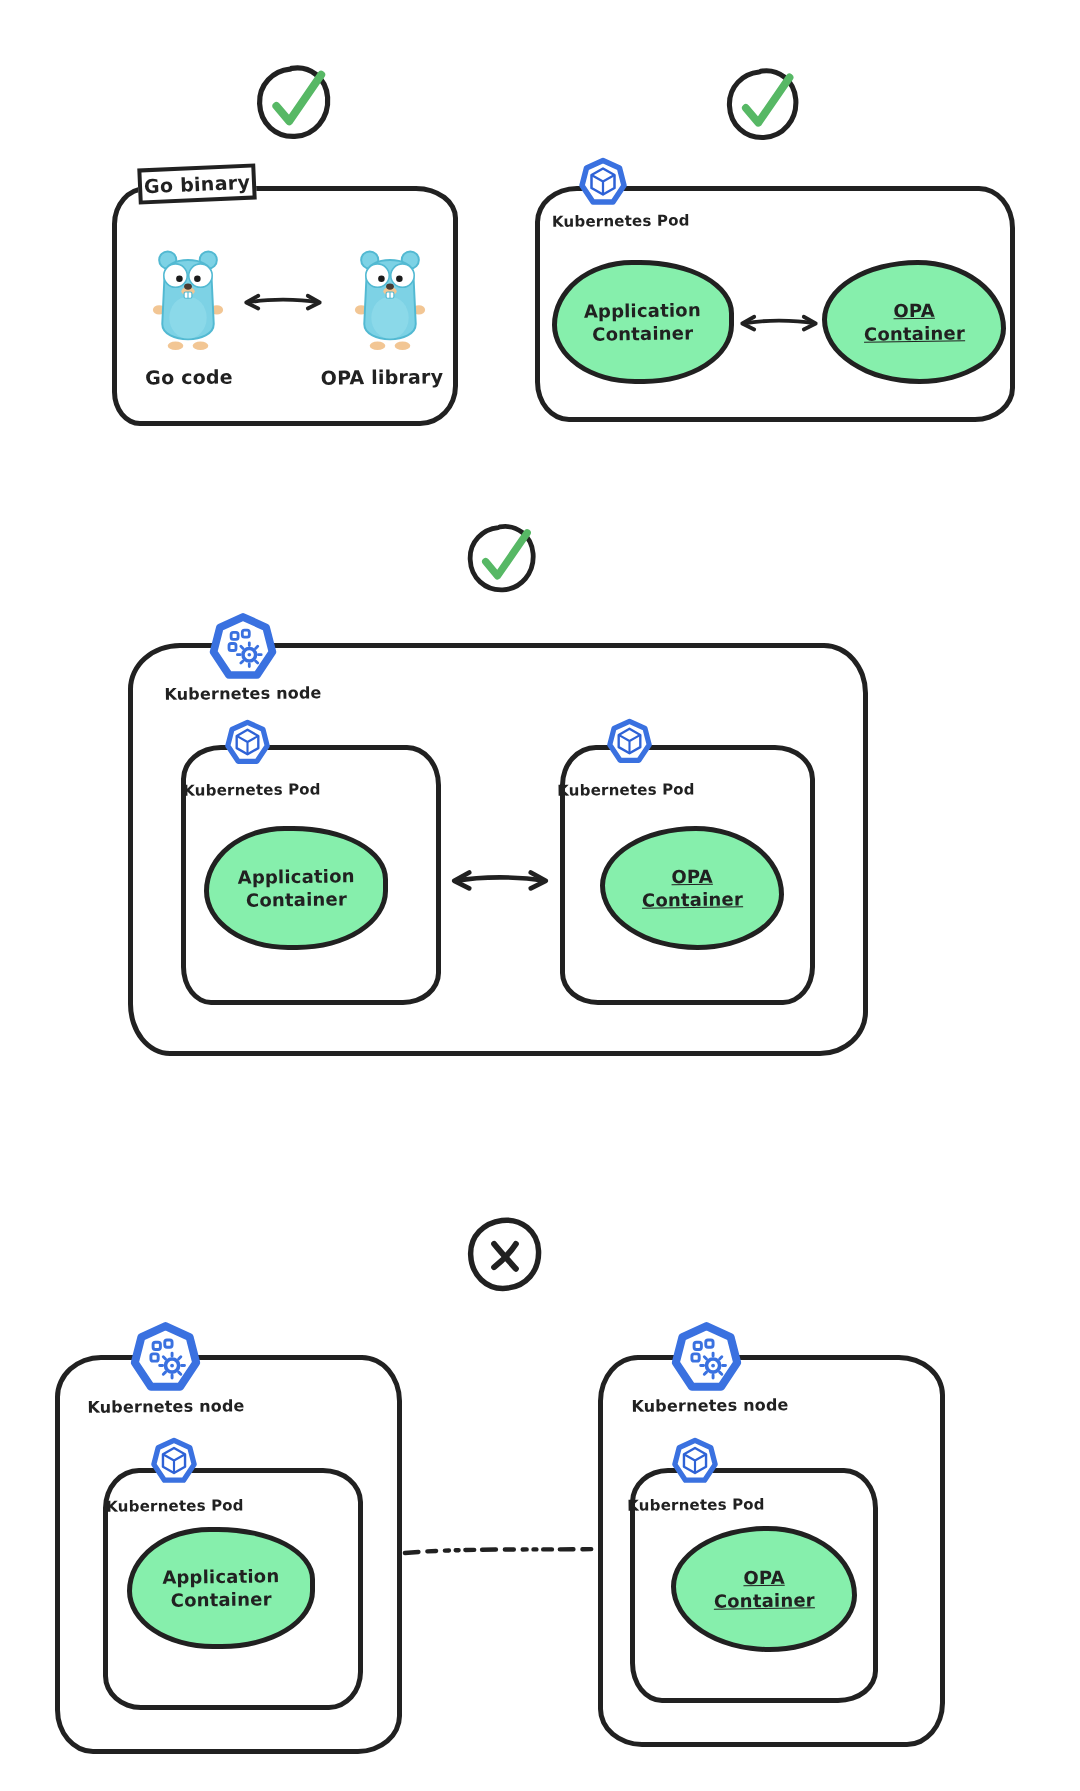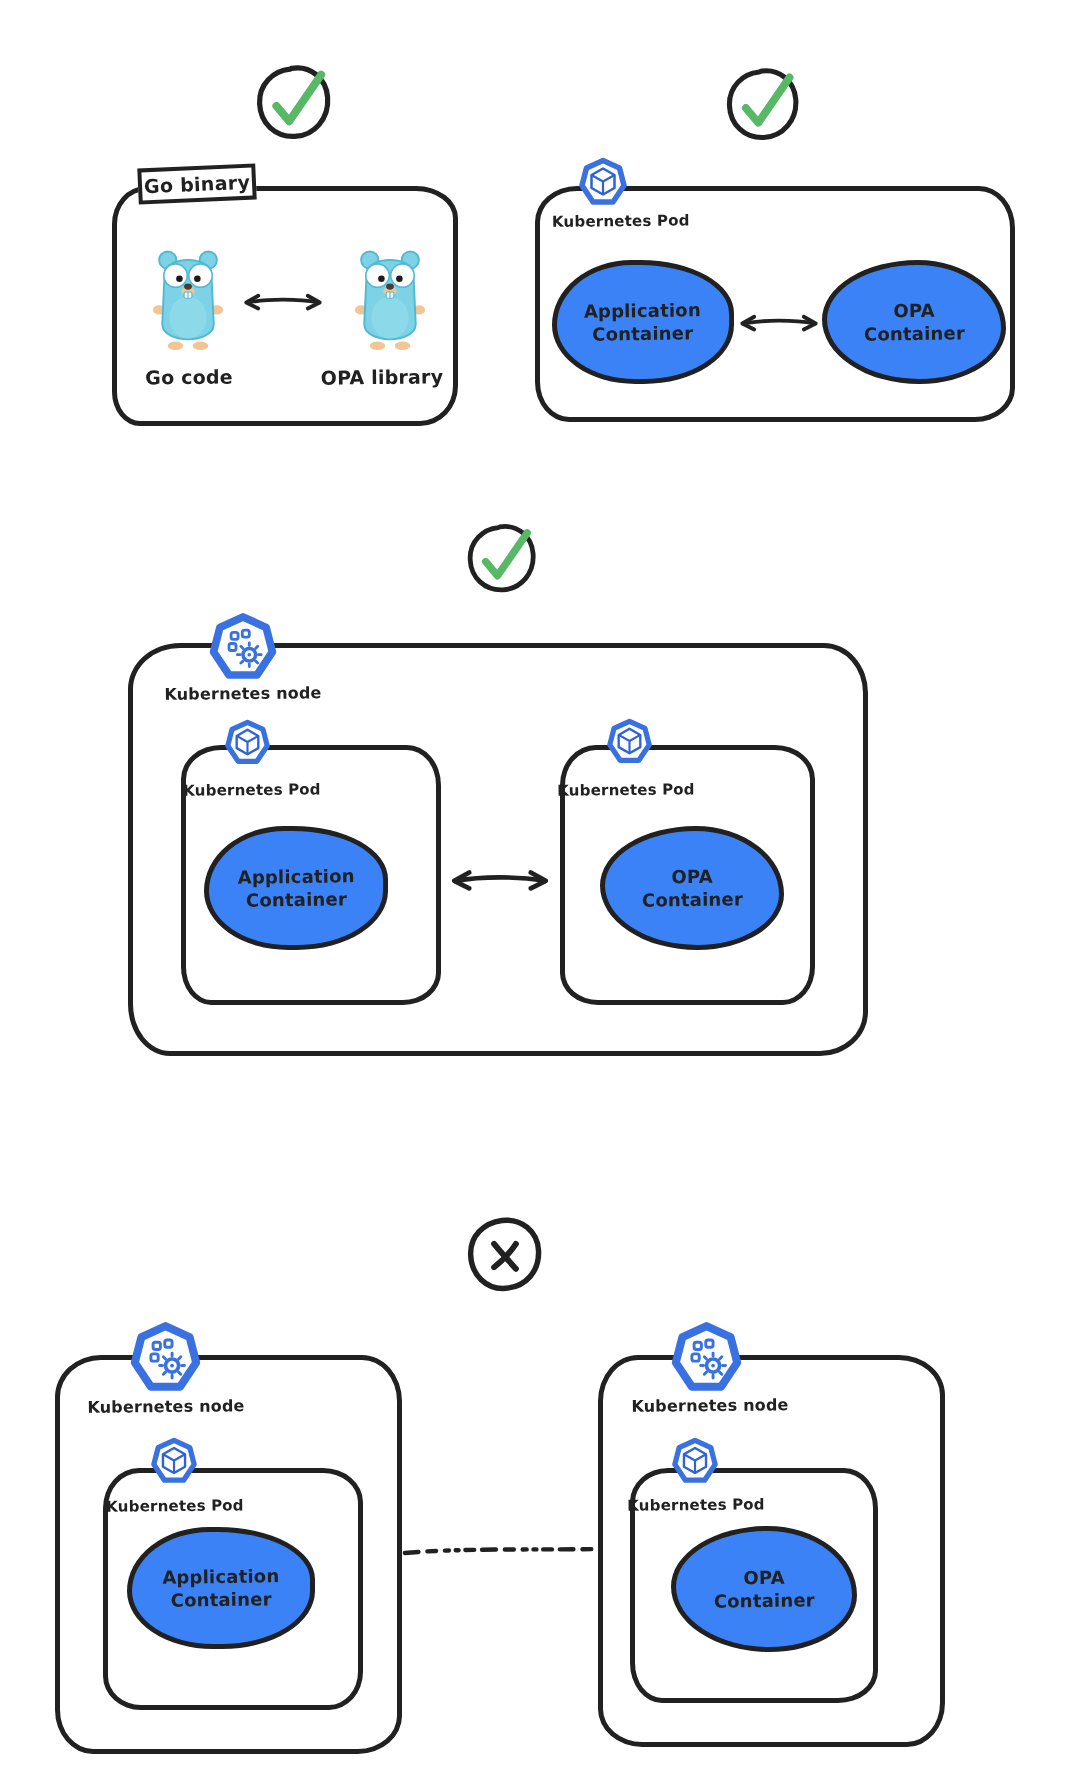--- a/index.html
+++ b/index.html
@@ -16,26 +16,26 @@
     position:absolute; border:5px solid var(--ink,#212121);
     background:transparent; box-sizing:border-box;
   }
   .tab {
     position:absolute; border:4px solid var(--ink,#212121); background:#fff;
     display:flex; align-items:center; justify-content:center;
     font-weight:bold; font-size:19px; transform:rotate(-2.5deg);
     box-sizing:border-box; z-index:3; letter-spacing:.3px;
   }
   .blob {
-    position:absolute; border:5px solid var(--ink,#212121); background:#3b82f6;
+    position:absolute; border:5px solid var(--ink,#212121); background:#86efac;
     display:flex; align-items:center; justify-content:center;
     box-sizing:border-box;
   }
   .blob-a { border-radius:46% 54% 52% 48% / 55% 45% 50% 50%; }
-  .blob-b { border-radius:52% 48% 47% 53% / 48% 55% 45% 52%; }
+  .blob-b { border-radius:52% 48% 47% 53% / 48% 55% 45% 52%;text-decoration:underline; }
   .label {
     position:absolute; text-align:center; line-height:1.22;
     transform:rotate(-0.6deg); letter-spacing:.2px; color:var(--ink,#212121);
   }
   .label-inside { position:static; width:82%; text-align:center; line-height:1.25;
     transform:rotate(-0.8deg); letter-spacing:.2px; }
   .fs19 { font-size:19px; font-weight:bold; }
   .fs18 { font-size:18px; font-weight:bold; }
   .fs16 { font-size:16px; font-weight:bold; }
   .fs15 { font-size:15px; font-weight:bold; }

